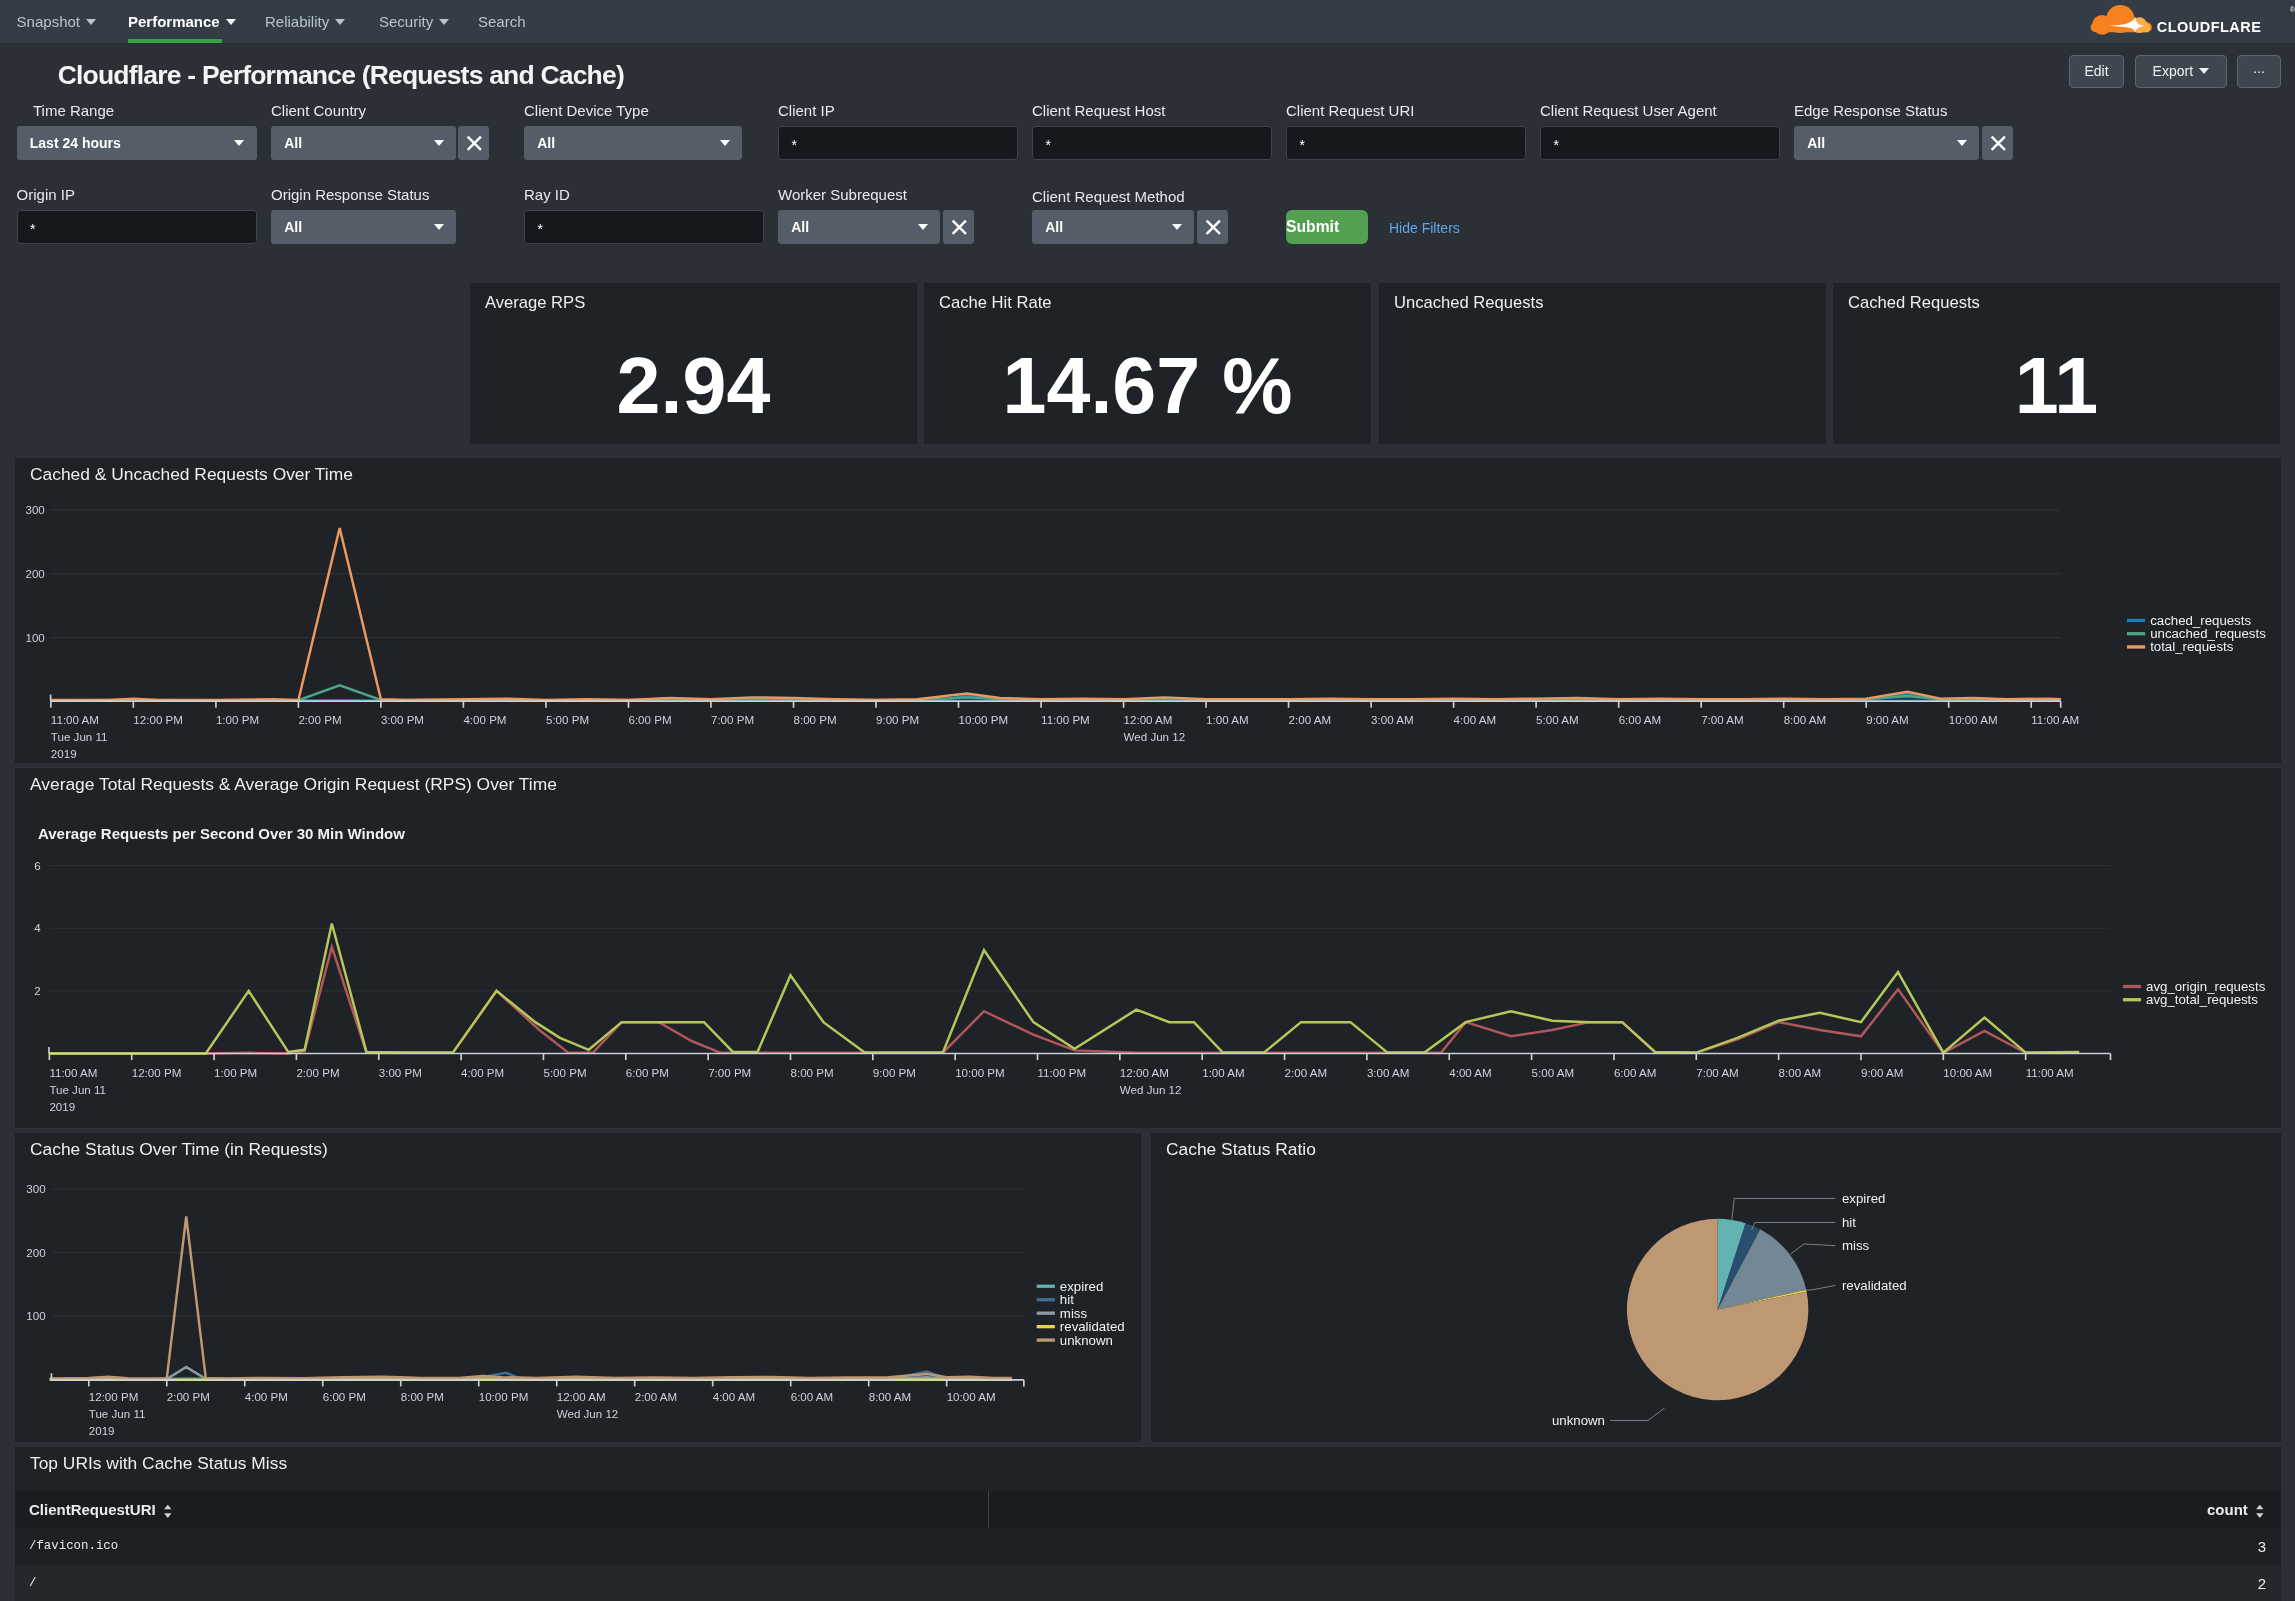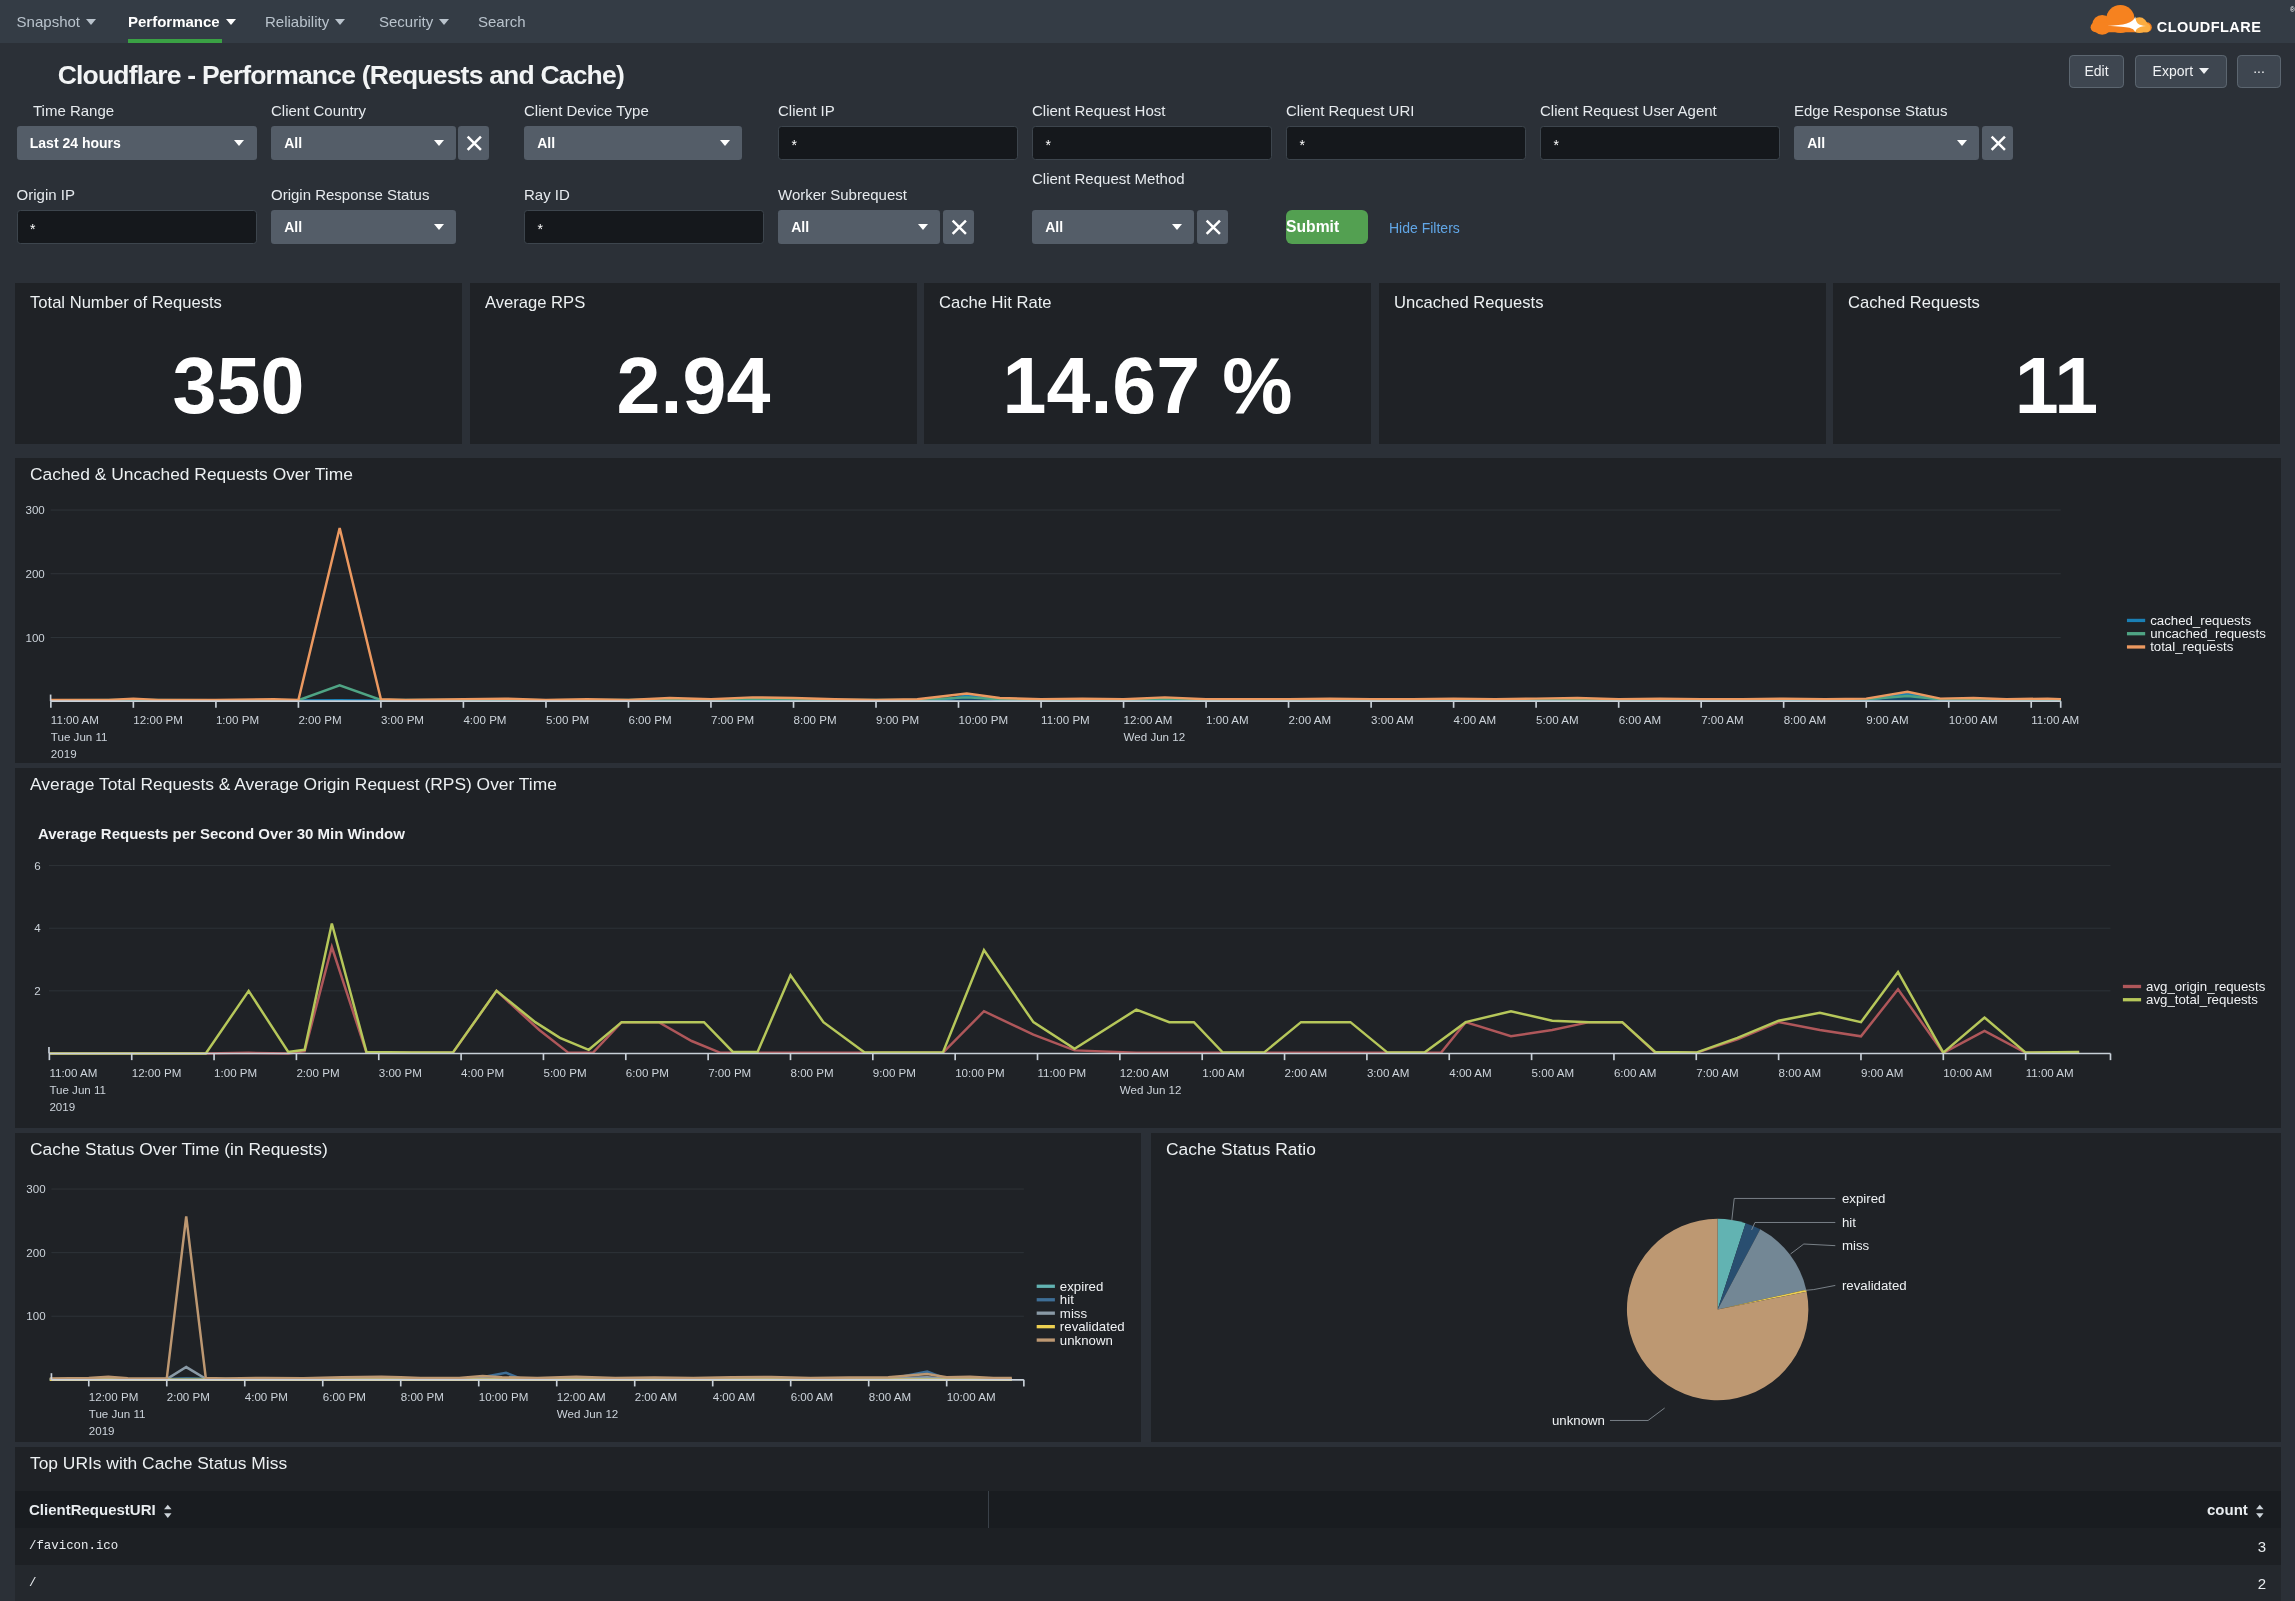--- a/index.html
+++ b/index.html
@@ -93,44 +93,40 @@
 <div class="xbtn" style="left:1982px; top:126px;">
       <svg width="16.6" height="16.6" viewBox="0 0 20 20">
         <path d="M2 2 L18 18 M18 2 L2 18" stroke="#fff" stroke-width="3"></path>
       </svg>
     </div>
 
 <div class="flabel" style="left:16.6px; top:187px;">Origin IP</div>
 <div class="flabel" style="left:271px; top:187px;">Origin Response Status</div>
 <div class="flabel" style="left:524px; top:187px;">Ray ID</div>
 <div class="flabel" style="left:778px; top:187px;">Worker Subrequest</div>
-<div class="flabel" style="left:1032px; top:171px;">Client Request Method</div>
+<div class="flabel" style="left:1032px; top:189px;">Client Request Method</div>
 
 <div class="tinput" style="left:16.6px; top:210px; width:240px;">*</div>
 <div class="dd" style="left:271px; top:210px; width:185px;">All<span class="dcaret"></span></div>
 <div class="tinput" style="left:524px; top:210px; width:240px;">*</div>
 <div class="dd" style="left:778px; top:210px; width:162px;">All<span class="dcaret"></span></div>
 <div class="xbtn" style="left:943px; top:210px;">
       <svg width="16.6" height="16.6" viewBox="0 0 20 20">
         <path d="M2 2 L18 18 M18 2 L2 18" stroke="#fff" stroke-width="3"></path>
       </svg>
     </div>
 <div class="dd" style="left:1032px; top:210px; width:162px;">All<span class="dcaret"></span></div>
 <div class="xbtn" style="left:1197px; top:210px;">
       <svg width="16.6" height="16.6" viewBox="0 0 20 20">
         <path d="M2 2 L18 18 M18 2 L2 18" stroke="#fff" stroke-width="3"></path>
       </svg>
     </div>
 <div id="submit">Submit</div>
 <div id="hidef">Hide Filters</div>
 
-<div class="panel" style="left:15px; top:283px; width:447px; height:161px;">
-  <div class="kpi-t">Total Number of Requests</div>
-      <div class="kpi-n">350</div>
-</div>
 <div class="panel" style="left:470px; top:283px; width:447px; height:161px;">
   <div class="kpi-t">Average RPS</div>
       <div class="kpi-n">2.94</div>
 </div>
 <div class="panel" style="left:924px; top:283px; width:447px; height:161px;text-decoration:underline;">
   <div class="kpi-t">Cache Hit Rate</div>
       <div class="kpi-n">14.67 %</div>
 </div>
 <div class="panel" style="left:1379px; top:283px; width:447px; height:161px;">
   <div class="kpi-t">Uncached Requests</div>

